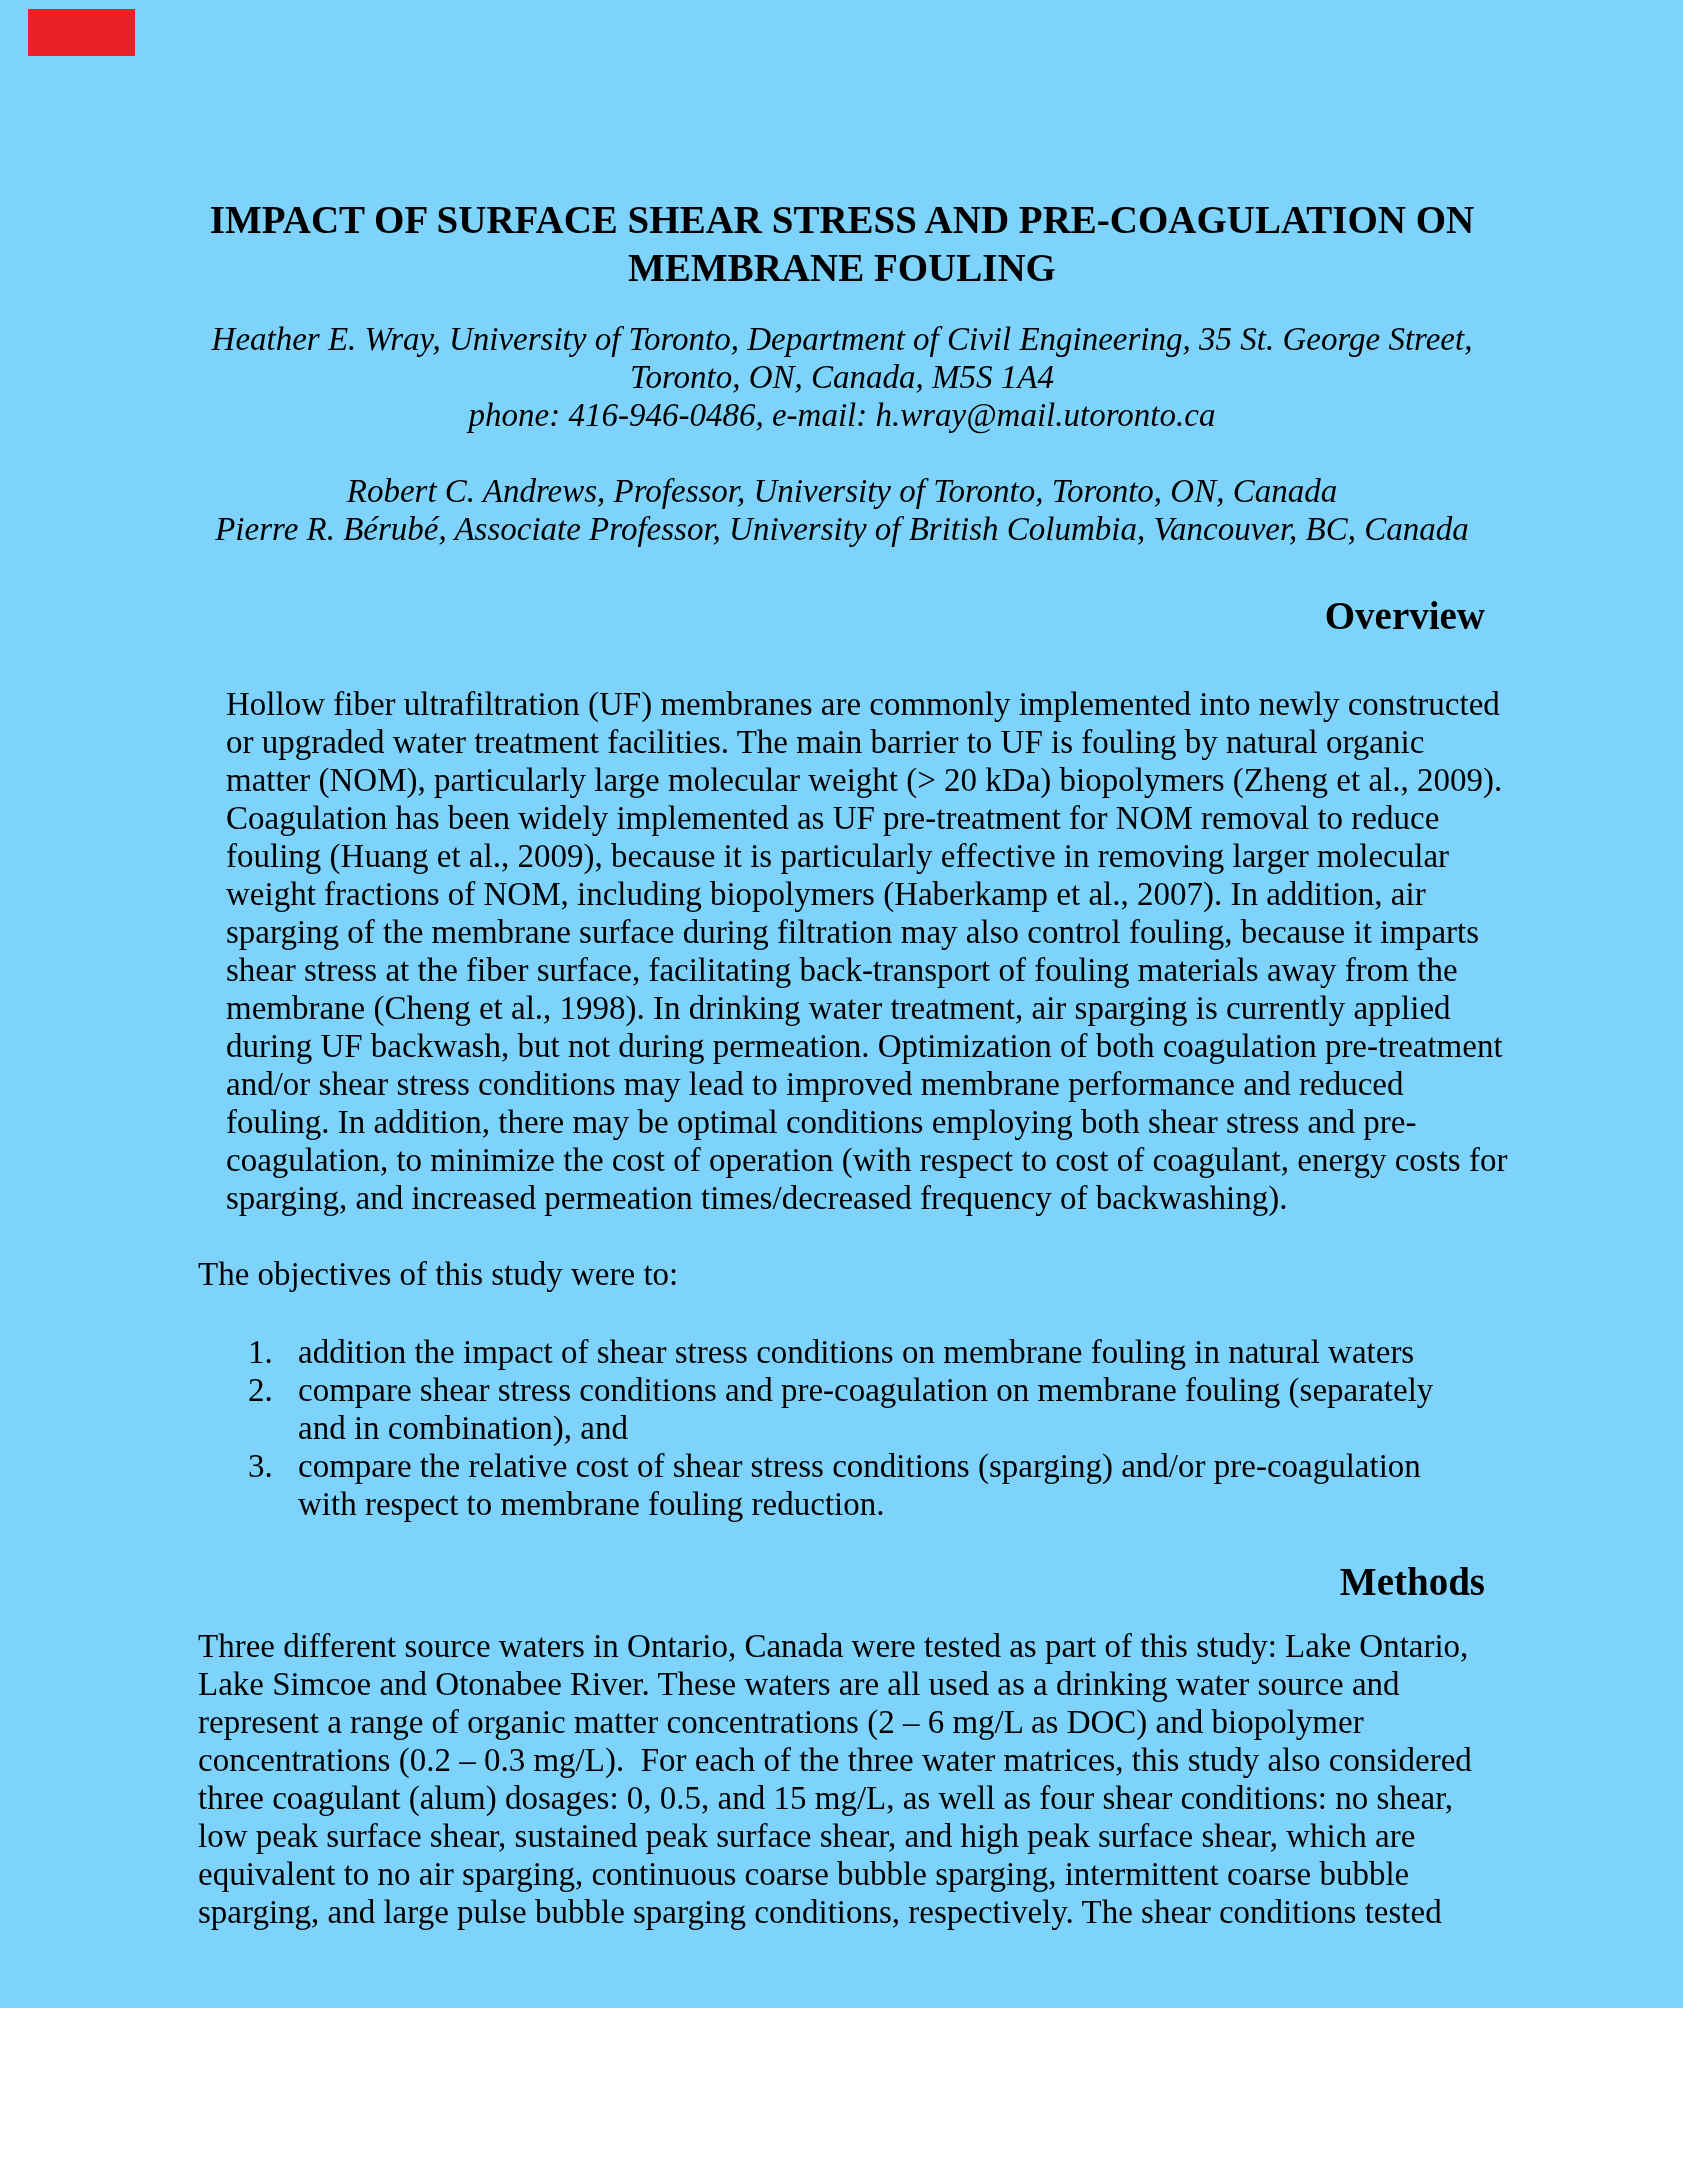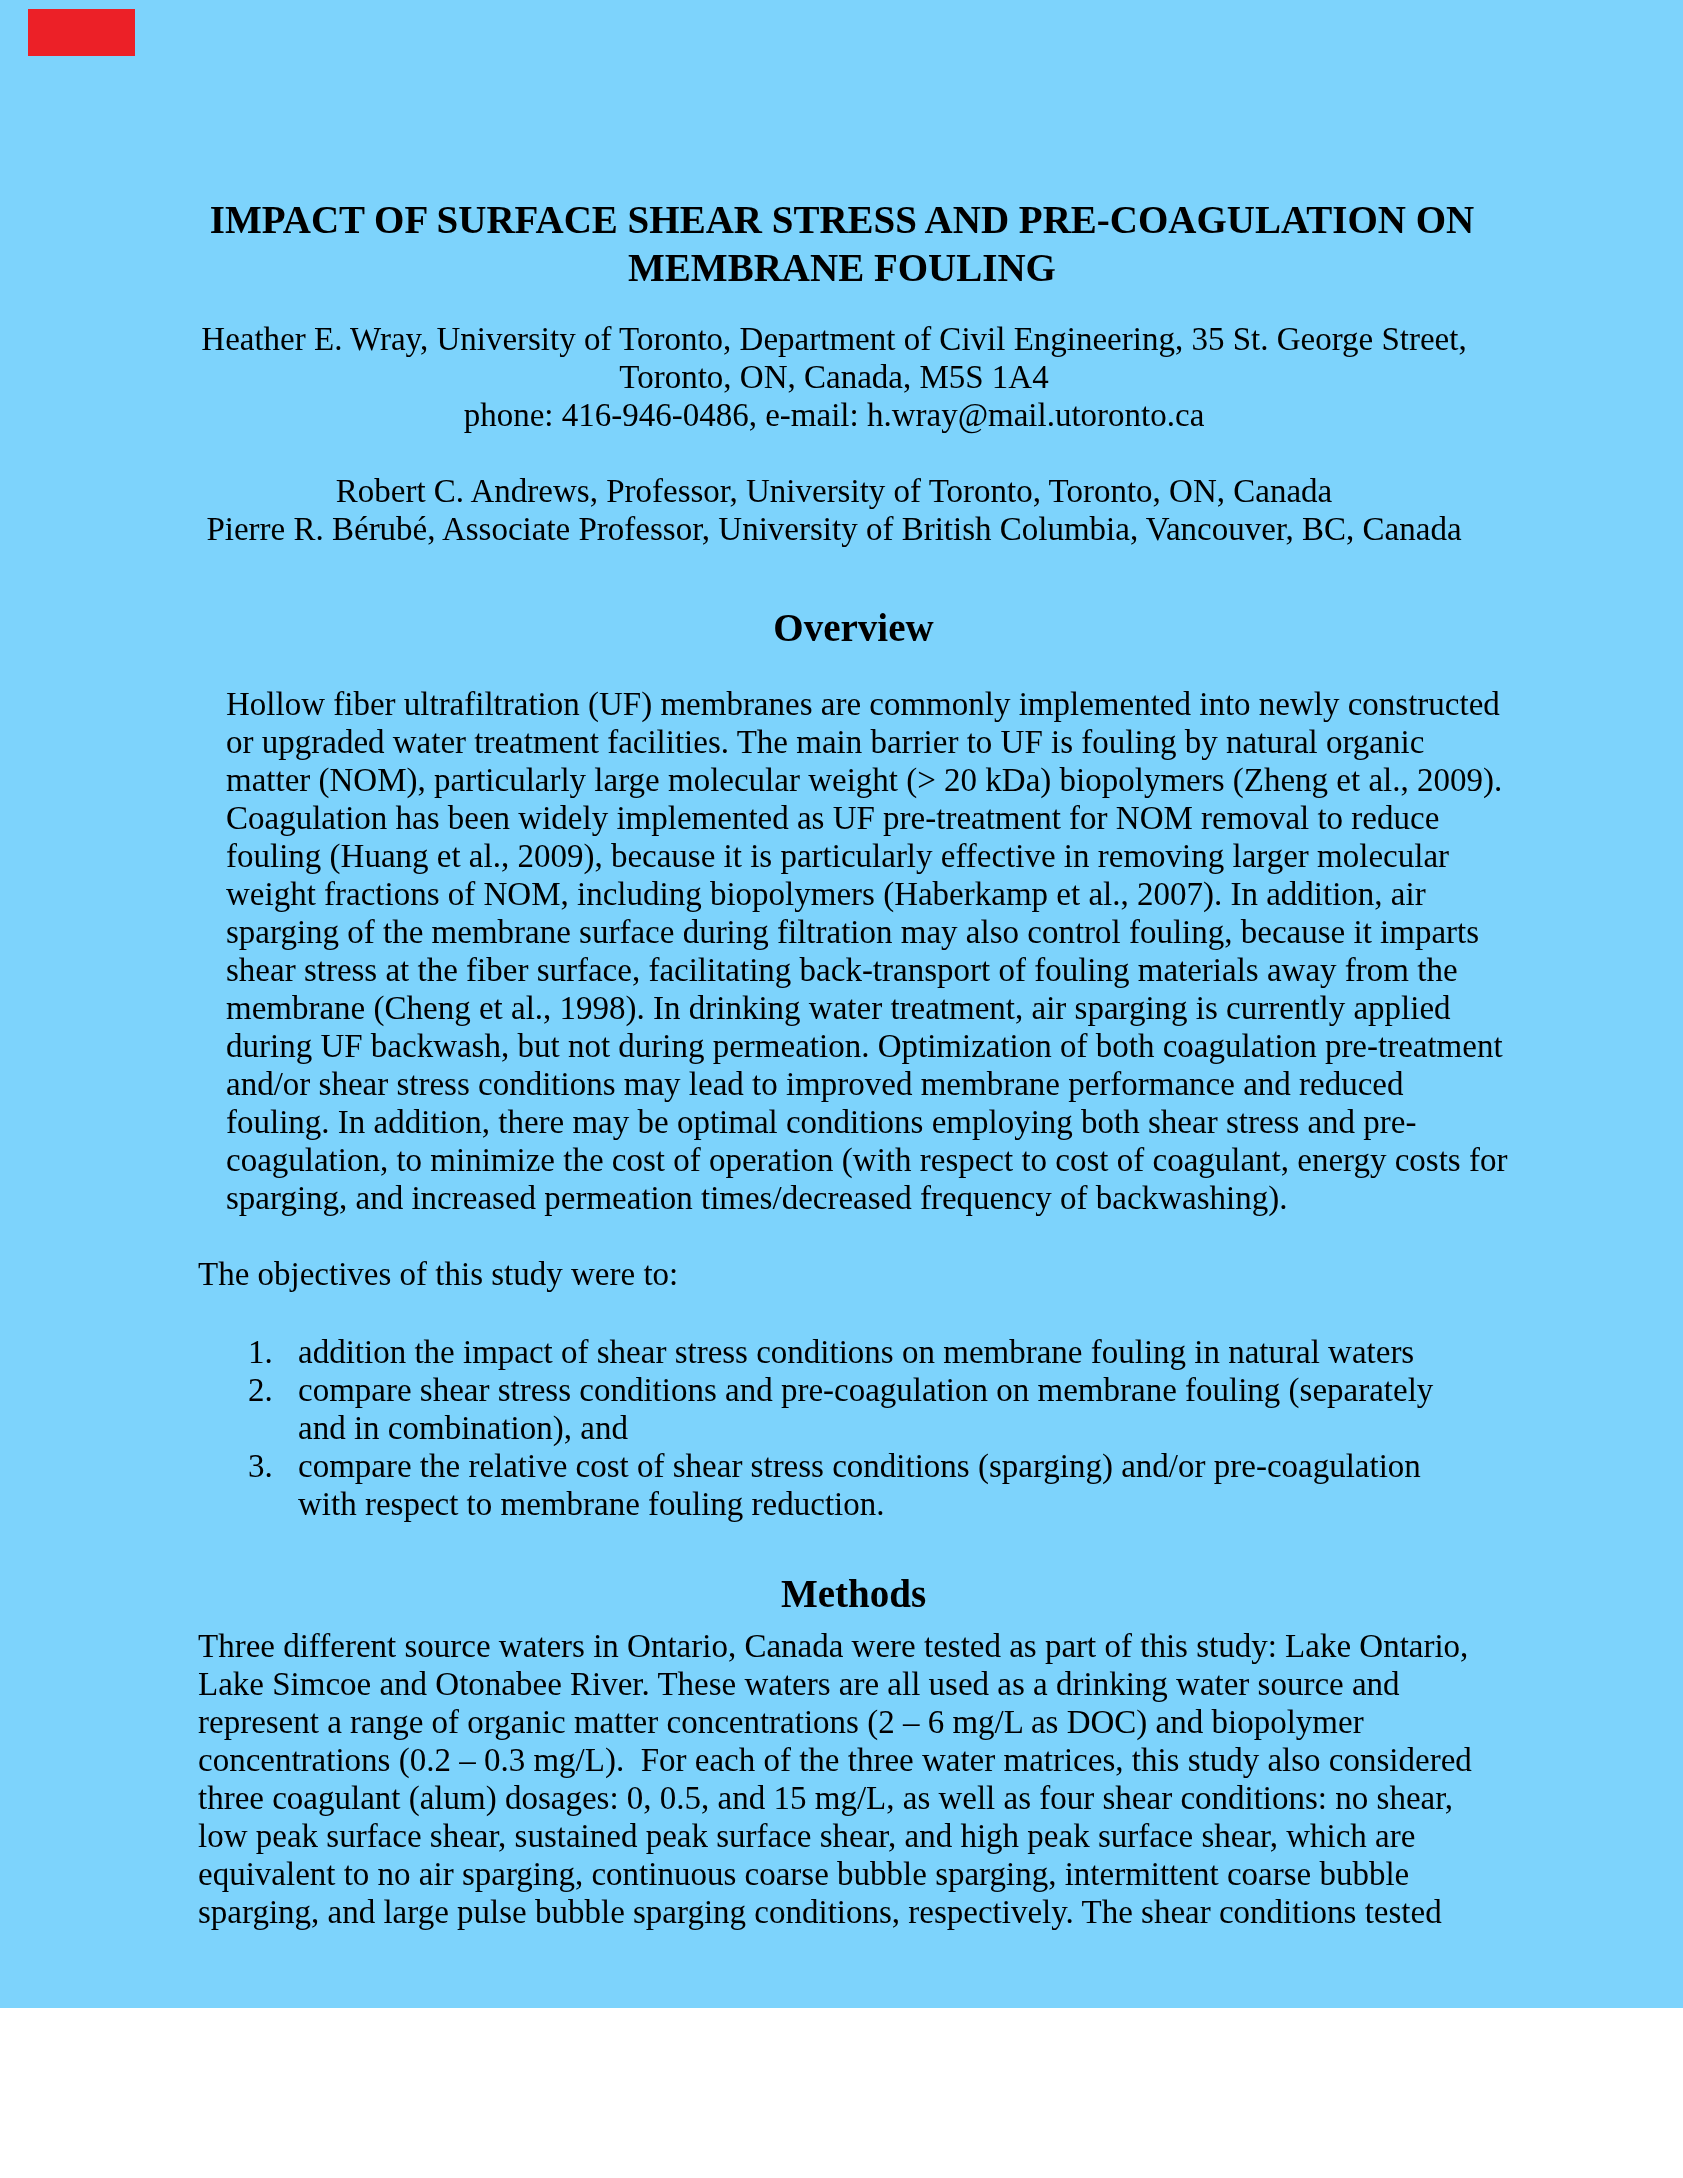--- a/index.html
+++ b/index.html
@@ -28,34 +28,35 @@
     width: 1386px;
     margin: 0;
     text-align: center;
     font-size: 39px;
     font-weight: bold;
     line-height: 48px;
     white-space: pre-wrap;
   }
   .authors {
     position: absolute;
-    left: 141px;
+    left: 149px;
     top: 320px;
     width: 1386px;
     text-align: center;
+    font-style: italic;
     font-size: 33px;
     line-height: 38px;
     white-space: pre-wrap;
   }
   .heading {
     position: absolute;
     left: 198px;
     width: 1287px;
-    margin: 12px;
-    text-align: center;
+    margin: 0;
+    text-align: right;
     font-size: 39px;
     font-weight: bold;
     line-height: 48px;
   }
   .overview-heading { top: 592px; }
   .methods-heading  { top: 1558px; }
   .para {
     position: absolute;
     left: 198px;
     width: 1376px;

